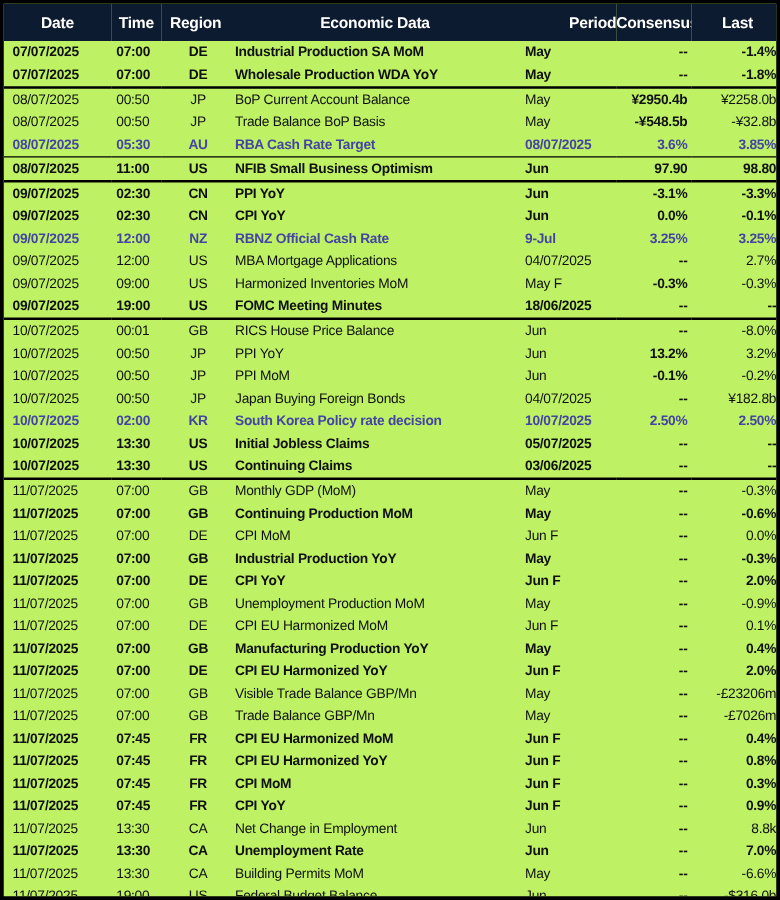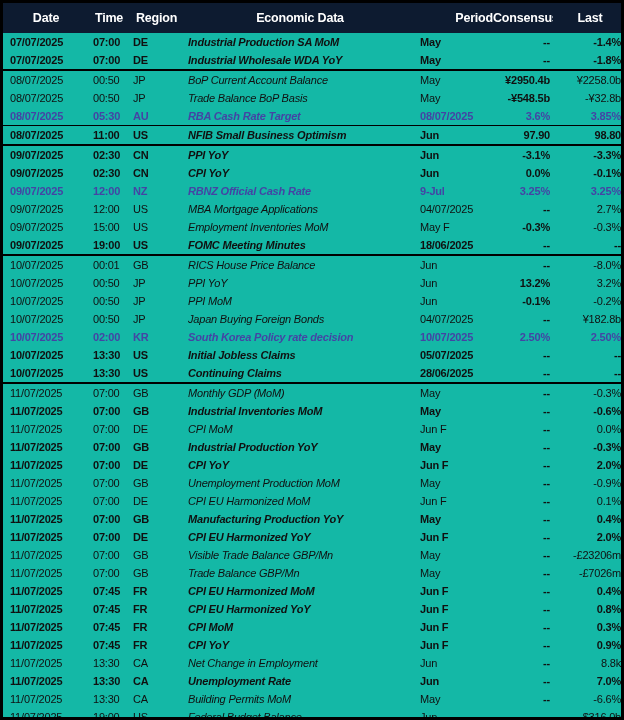--- a/index.html
+++ b/index.html
@@ -1,21 +1,21 @@
 <!DOCTYPE html>
 <html style="--hdr-bg: #0d1b30; --hdr-fg: #ffffff; --cb: #4444a4;"><head>
 <meta charset="utf-8">
 <style>
   html, body { margin: 0; padding: 0; background: #fff; }
   .frame {
     width: 624px;
     height: 720px;
     box-sizing: border-box;
     border: 3px solid #000;
-    background: #14b8a6;
+    background: #bef264;
     overflow: hidden;
     font-family: "Liberation Sans", sans-serif;
   }
   table.cal {
     border-collapse: collapse;
     table-layout: fixed;
     width: 100%;
     letter-spacing: -0.2px;
   }
   th {
@@ -34,22 +34,22 @@
     font-size: 11px;
     height: 18px;
     line-height: 18px;
     padding: 0;
     white-space: nowrap;
     overflow: hidden;
     color: #101010;
   }
   td.c-date     { padding-left: 7px; }
   td.c-time     { padding-left: 4px; }
-  td.c-region   { padding-left: 4px; }
-  td.c-data     { padding-left: 4px; font-style: italic; }
+  td.c-region   { padding-left: 4px; text-align: center; }
+  td.c-data     { padding-left: 4px; }
   td.c-period   { padding-left: 4px; }
   td.c-consensus{ text-align: right; padding-right: 3px; font-weight: bold; }
   td.c-last     { text-align: right; padding-right: 6px; }
   tr.bold td   { font-weight: bold; }
   tr.cb td     { font-weight: bold; color: var(--cb, #4444a4); }
   tr.sep td    { border-bottom: 2px solid #000; }
   tr.marker td { border-bottom: 1px solid #000; }
 </style>
 </head>
 <body>
@@ -83,21 +83,21 @@
           <td class="c-region">DE</td>
           <td class="c-data">Industrial Production SA MoM</td>
           <td class="c-period">May</td>
           <td class="c-consensus">--</td>
           <td class="c-last">-1.4%</td>
         </tr>
         <tr class="bold sep">
           <td class="c-date">07/07/2025</td>
           <td class="c-time">07:00</td>
           <td class="c-region">DE</td>
-          <td class="c-data">Industrial Wholesale WDA YoY</td>
+          <td class="c-data">Wholesale Production WDA YoY</td>
           <td class="c-period">May</td>
           <td class="c-consensus">--</td>
           <td class="c-last">-1.8%</td>
         </tr>
         <tr class="normal">
           <td class="c-date">08/07/2025</td>
           <td class="c-time">00:50</td>
           <td class="c-region">JP</td>
           <td class="c-data">BoP Current Account Balance</td>
           <td class="c-period">May</td>
@@ -162,23 +162,23 @@
           <td class="c-date">09/07/2025</td>
           <td class="c-time">12:00</td>
           <td class="c-region">US</td>
           <td class="c-data">MBA Mortgage Applications</td>
           <td class="c-period">04/07/2025</td>
           <td class="c-consensus">--</td>
           <td class="c-last">2.7%</td>
         </tr>
         <tr class="normal">
           <td class="c-date">09/07/2025</td>
-          <td class="c-time">15:00</td>
-          <td class="c-region">US</td>
-          <td class="c-data">Employment Inventories MoM</td>
+          <td class="c-time">09:00</td>
+          <td class="c-region">US</td>
+          <td class="c-data">Harmonized Inventories MoM</td>
           <td class="c-period">May F</td>
           <td class="c-consensus">-0.3%</td>
           <td class="c-last">-0.3%</td>
         </tr>
         <tr class="bold sep">
           <td class="c-date">09/07/2025</td>
           <td class="c-time">19:00</td>
           <td class="c-region">US</td>
           <td class="c-data">FOMC Meeting Minutes</td>
           <td class="c-period">18/06/2025</td>
@@ -237,38 +237,38 @@
           <td class="c-data">Initial Jobless Claims</td>
           <td class="c-period">05/07/2025</td>
           <td class="c-consensus">--</td>
           <td class="c-last">--</td>
         </tr>
         <tr class="bold sep">
           <td class="c-date">10/07/2025</td>
           <td class="c-time">13:30</td>
           <td class="c-region">US</td>
           <td class="c-data">Continuing Claims</td>
-          <td class="c-period">28/06/2025</td>
+          <td class="c-period">03/06/2025</td>
           <td class="c-consensus">--</td>
           <td class="c-last">--</td>
         </tr>
         <tr class="normal">
           <td class="c-date">11/07/2025</td>
           <td class="c-time">07:00</td>
           <td class="c-region">GB</td>
           <td class="c-data">Monthly GDP (MoM)</td>
           <td class="c-period">May</td>
           <td class="c-consensus">--</td>
           <td class="c-last">-0.3%</td>
         </tr>
         <tr class="bold">
           <td class="c-date">11/07/2025</td>
           <td class="c-time">07:00</td>
           <td class="c-region">GB</td>
-          <td class="c-data">Industrial Inventories MoM</td>
+          <td class="c-data">Continuing Production MoM</td>
           <td class="c-period">May</td>
           <td class="c-consensus">--</td>
           <td class="c-last">-0.6%</td>
         </tr>
         <tr class="normal">
           <td class="c-date">11/07/2025</td>
           <td class="c-time">07:00</td>
           <td class="c-region">DE</td>
           <td class="c-data">CPI MoM</td>
           <td class="c-period">Jun F</td>

